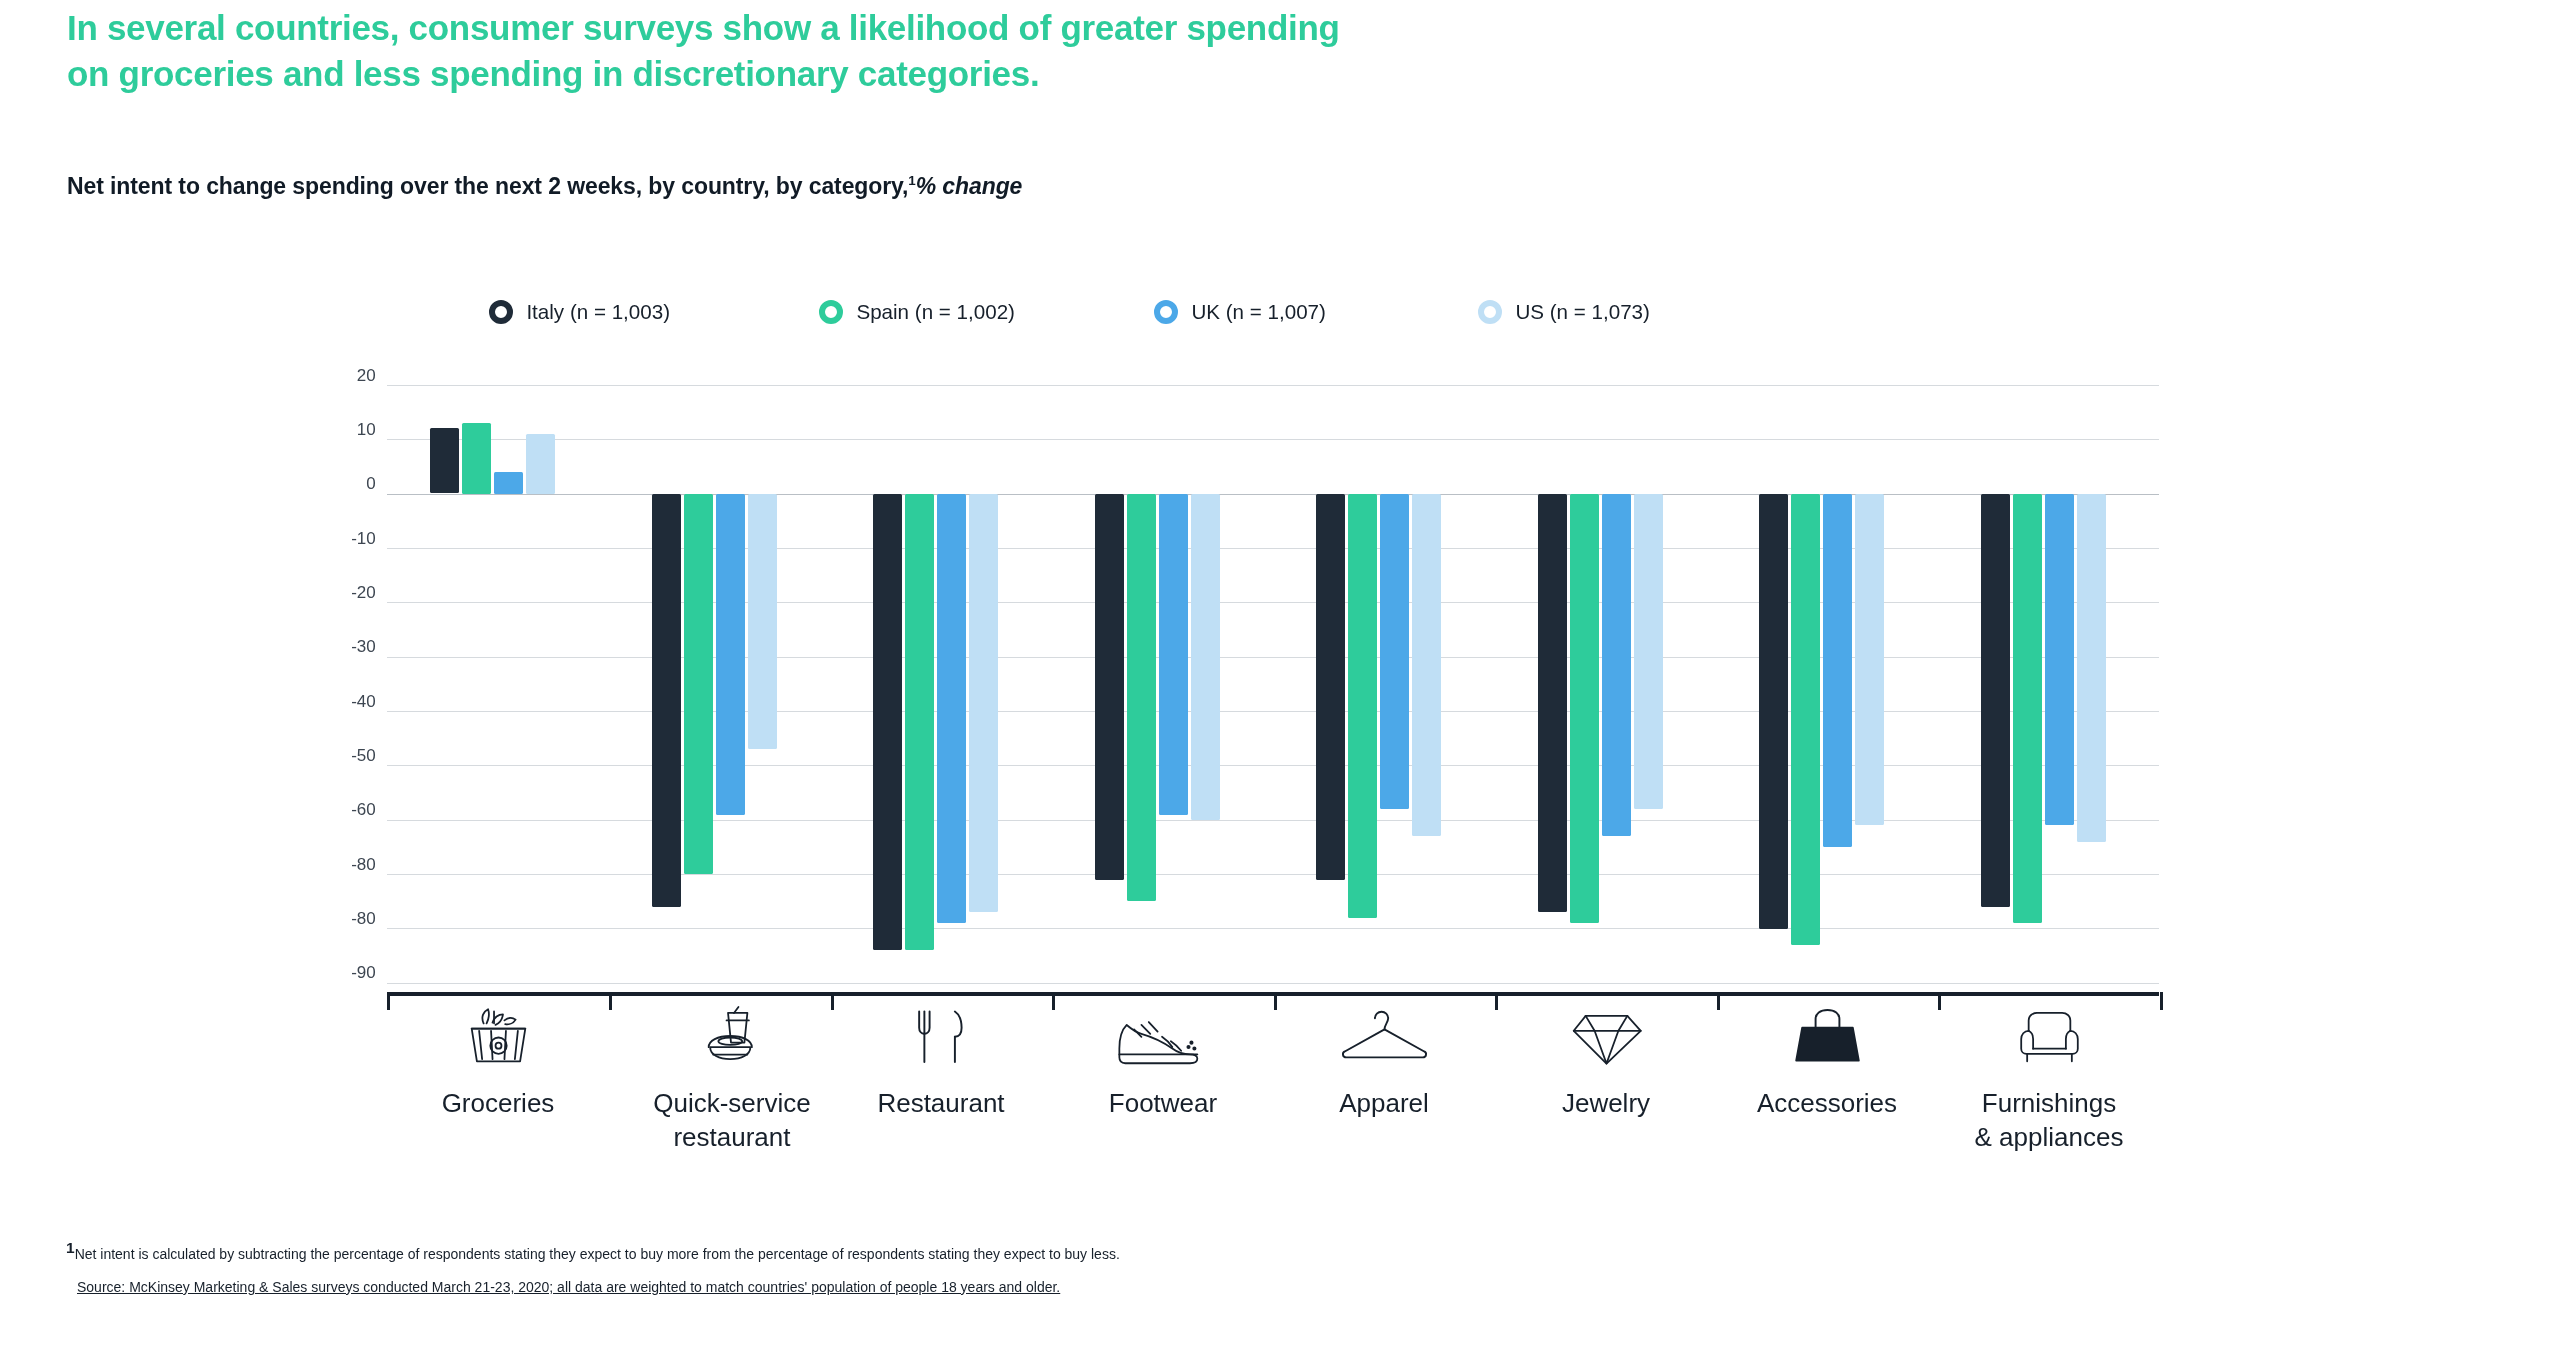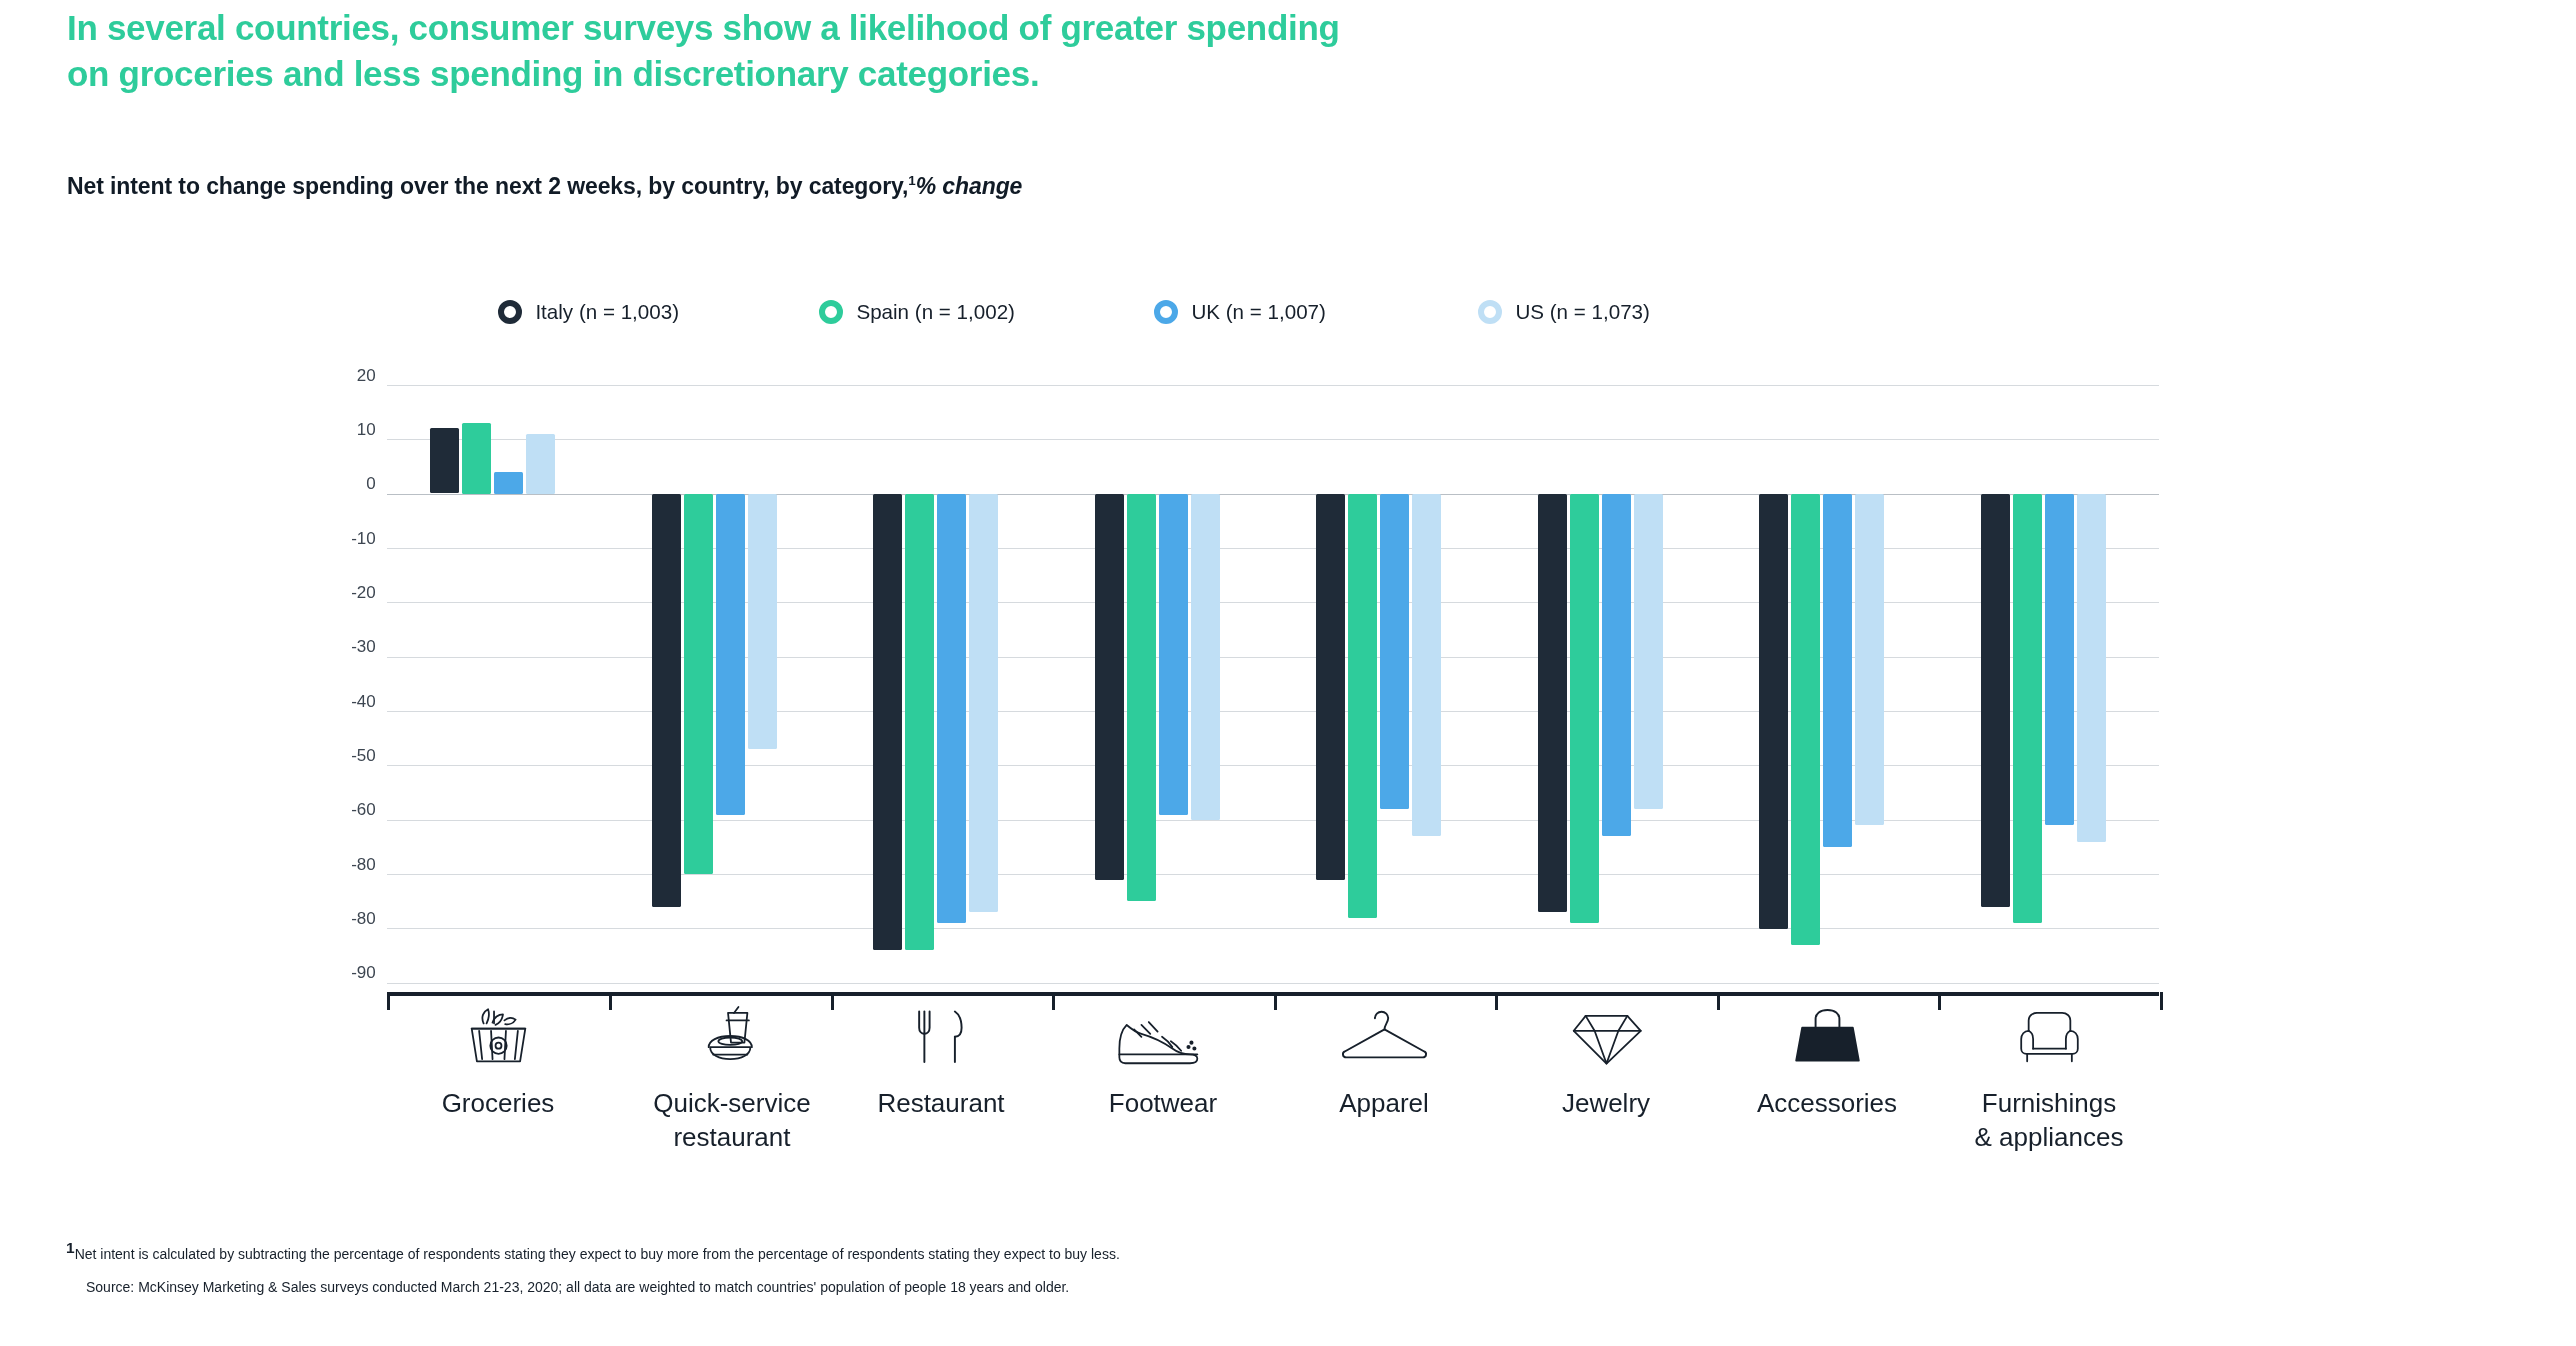--- a/index.html
+++ b/index.html
@@ -101,38 +101,38 @@
     font-size:26px;color:#17202b;line-height:1.28;
   }
 
   
   .footnotes{
     position:absolute;left:66px;top:1236px;width:2267px;
     color:#17202b;
   }
   .fn{font-size:14px;line-height:1.55;}
   .fn .sup{font-size:15.5px;font-weight:bold;vertical-align:super;}
-  .fn.src{margin-top:11.3px;margin-left:20px;}
+  .fn.src{margin-top:11.3px;margin-left:11px;text-decoration:underline;}
 </style>
 </head>
 <body>
 
 <div class="page">
 
   <div class="headline">
     <span>In several countries, consumer surveys show a likelihood of greater spending</span>
     <span class="l2">on groceries and less spending in discretionary categories.</span>
   </div>
 
   <div class="subtitle">
     <span>Net intent to change spending over the next 2 weeks, by country, by category,</span><span class="sup">1</span><span class="ital">% change</span>
   </div>
 
   <div class="legend" id="legend" style="position: absolute; height: 31px;">
-      <div class="legend-item" style="position: absolute; left: 9px;">
+      <div class="legend-item" style="position: absolute; left: 0px;">
         <span class="legend-ring" style="border: 6.7px solid rgb(31, 43, 56);"></span>
         <span class="legend-label">Italy (n = 1,003)</span>
       </div>
       <div class="legend-item" style="position: absolute; left: 330px;">
         <span class="legend-ring" style="border: 6.7px solid rgb(46, 204, 155);"></span>
         <span class="legend-label">Spain (n = 1,002)</span>
       </div>
       <div class="legend-item" style="position: absolute; left: 665px;">
         <span class="legend-ring" style="border: 6.7px solid rgb(76, 168, 232);"></span>
         <span class="legend-label">UK (n = 1,007)</span>

